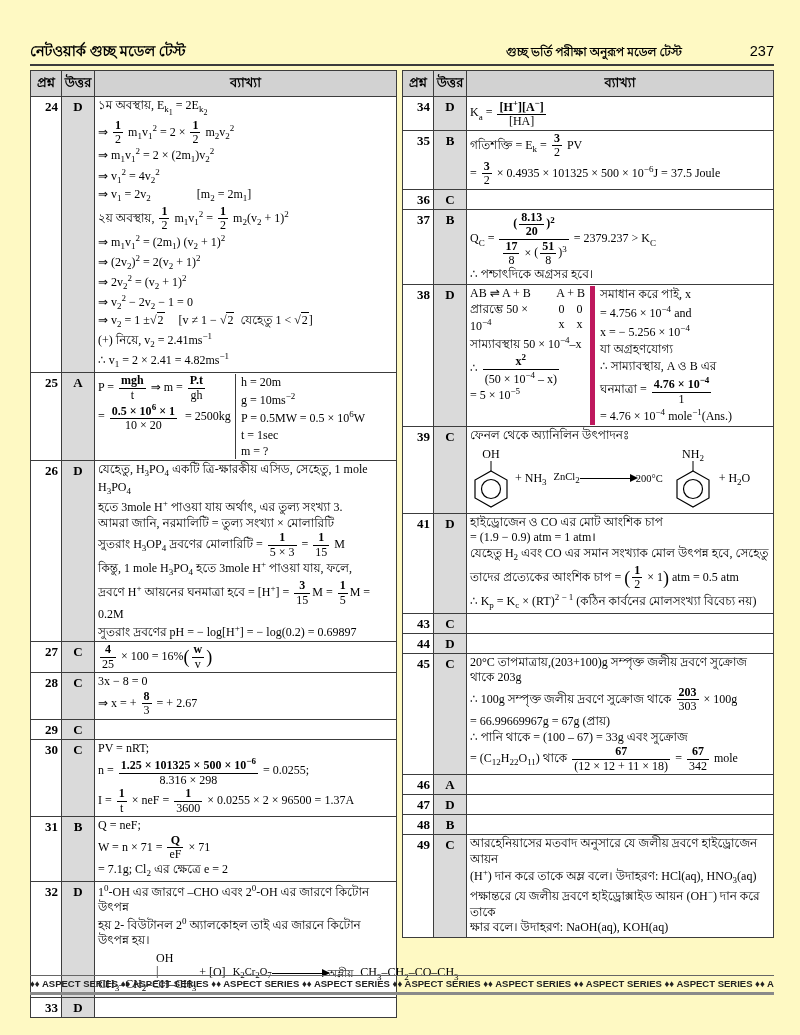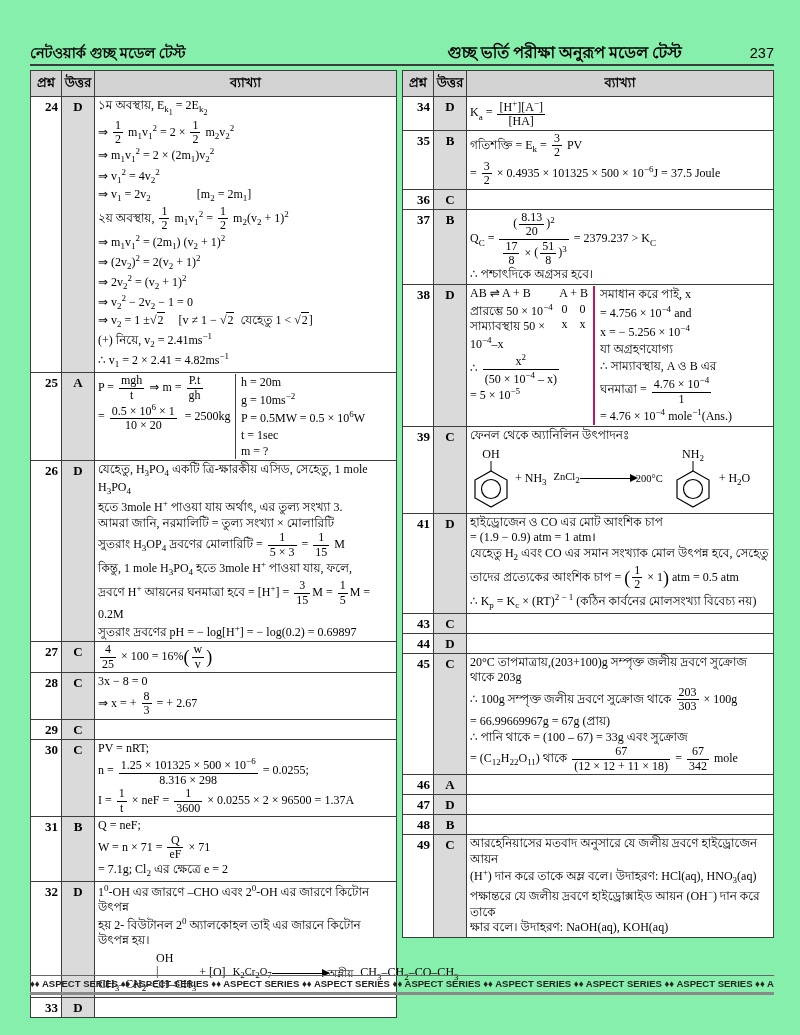--- a/index.html
+++ b/index.html
@@ -1,20 +1,20 @@
 <!DOCTYPE html>
 <html><head>
 <meta charset="utf-8">
 <style>
   html,body { margin:0; padding:0; background:#fff; }
-  .page { position:relative; width:800px; height:1035px; background:#86efac; overflow:hidden;
+  .page { position:relative; width:800px; height:1035px; background:#fef9c3; overflow:hidden;
           font-family:"Liberation Serif", serif; color:#000; }
   .header { position:absolute; top:40px; left:30px; right:26px; display:flex; align-items:baseline; }
   .h-left  { font-weight:bold; font-size:14.5px; }
-  .h-center{ font-weight:bold; font-size:16px; margin-left:auto; margin-right:60px; }
+  .h-center{ font-weight:bold; font-size:12px; margin-left:auto; margin-right:60px; }
   .h-page  { font-weight:normal; font-size:14.5px; font-family:"Liberation Sans",sans-serif;margin-left:8px; }
   .header-rule { position:absolute; top:64px; left:30px; right:26px; border-top:2.5px solid #3c3c3c; }
 
   .tables { position:absolute; top:70px; left:30px; display:flex; gap:5px; align-items:flex-start; }
   table { border-collapse:collapse; table-layout:fixed; }
   .anstable { font-size:12px; }
   .anstable th, .anstable td { border:1px solid #3c3c3c; vertical-align:top; padding:1px 3px; }
   .anstable th { background:#d2d2d2; font-size:13px; font-weight:bold; text-align:center; padding:2px; }
   #ltable { width:367px; } #rtable { width:372px; }
   col.qc { width:31px; } col.ac { width:33px; }
@@ -23,34 +23,34 @@
   td.ecol { background:#fff; }
   tr { height:20px; }
 
   .xline { line-height:1.3; }
   sub { font-size:9px; } sup { font-size:9px; }
   sub sub { font-size:8px; }
 
   .fr { display:inline-flex; flex-direction:column; text-align:center; vertical-align:middle;
         margin:0 2px; line-height:1.12; }
   .fr > i { font-style:normal; display:block; padding:0 2px; }
-  .fr > i:first-child { border-bottom:1px solid #000; }
+  .fr > i:first-child { border-bottom:1px solid #000;font-weight:bold; }
 
   .rt { white-space:nowrap; }
   .rad { border-top:1px solid #000; padding:0 1px; }
 
   .sp  { display:inline-block; margin-left:46px; }
   .sp2 { display:inline-block; margin-left:14px; }
   .bigp { font-size:150%; vertical-align:middle; line-height:0.9; }
 
   .q25 { display:flex; } .q25l { flex:1; } 
   .q25r { border-left:1px solid #3c3c3c; padding-left:5px; width:152px; line-height:1.35; }
 
   .q38 { display:flex; } .q38l { flex:1; padding-right:3px; }
-  .q38r { border-left:2px solid #be185d; padding-left:5px; width:170px; line-height:1.42; }
+  .q38r { border-left:5px solid #be185d; padding-left:5px; width:170px; line-height:1.42; }
   .mini { float:right; text-align:center; line-height:1.3; margin-left:4px; padding-right:2px; }
 
   .chem { margin:3px 0 1px 0; white-space:nowrap; }
   .ohstack { display:inline-block; vertical-align:middle; }
   .ohlab { display:block; padding-left:58px; line-height:1.05; }
   .arrow { display:inline-flex; flex-direction:row; align-items:center; vertical-align:middle; margin:0 4px; }
   .atop,.abot { font-size:10.5px; line-height:1.15; }
   .shaft { position:relative; width:56px; height:0; border-bottom:1.3px solid #000; margin:2px 0; }
   .shaft::after { content:''; position:absolute; right:-2px; top:-4px; width:0; height:0;
     border-top:4px solid transparent; border-bottom:4px solid transparent; border-left:8px solid #000; }

